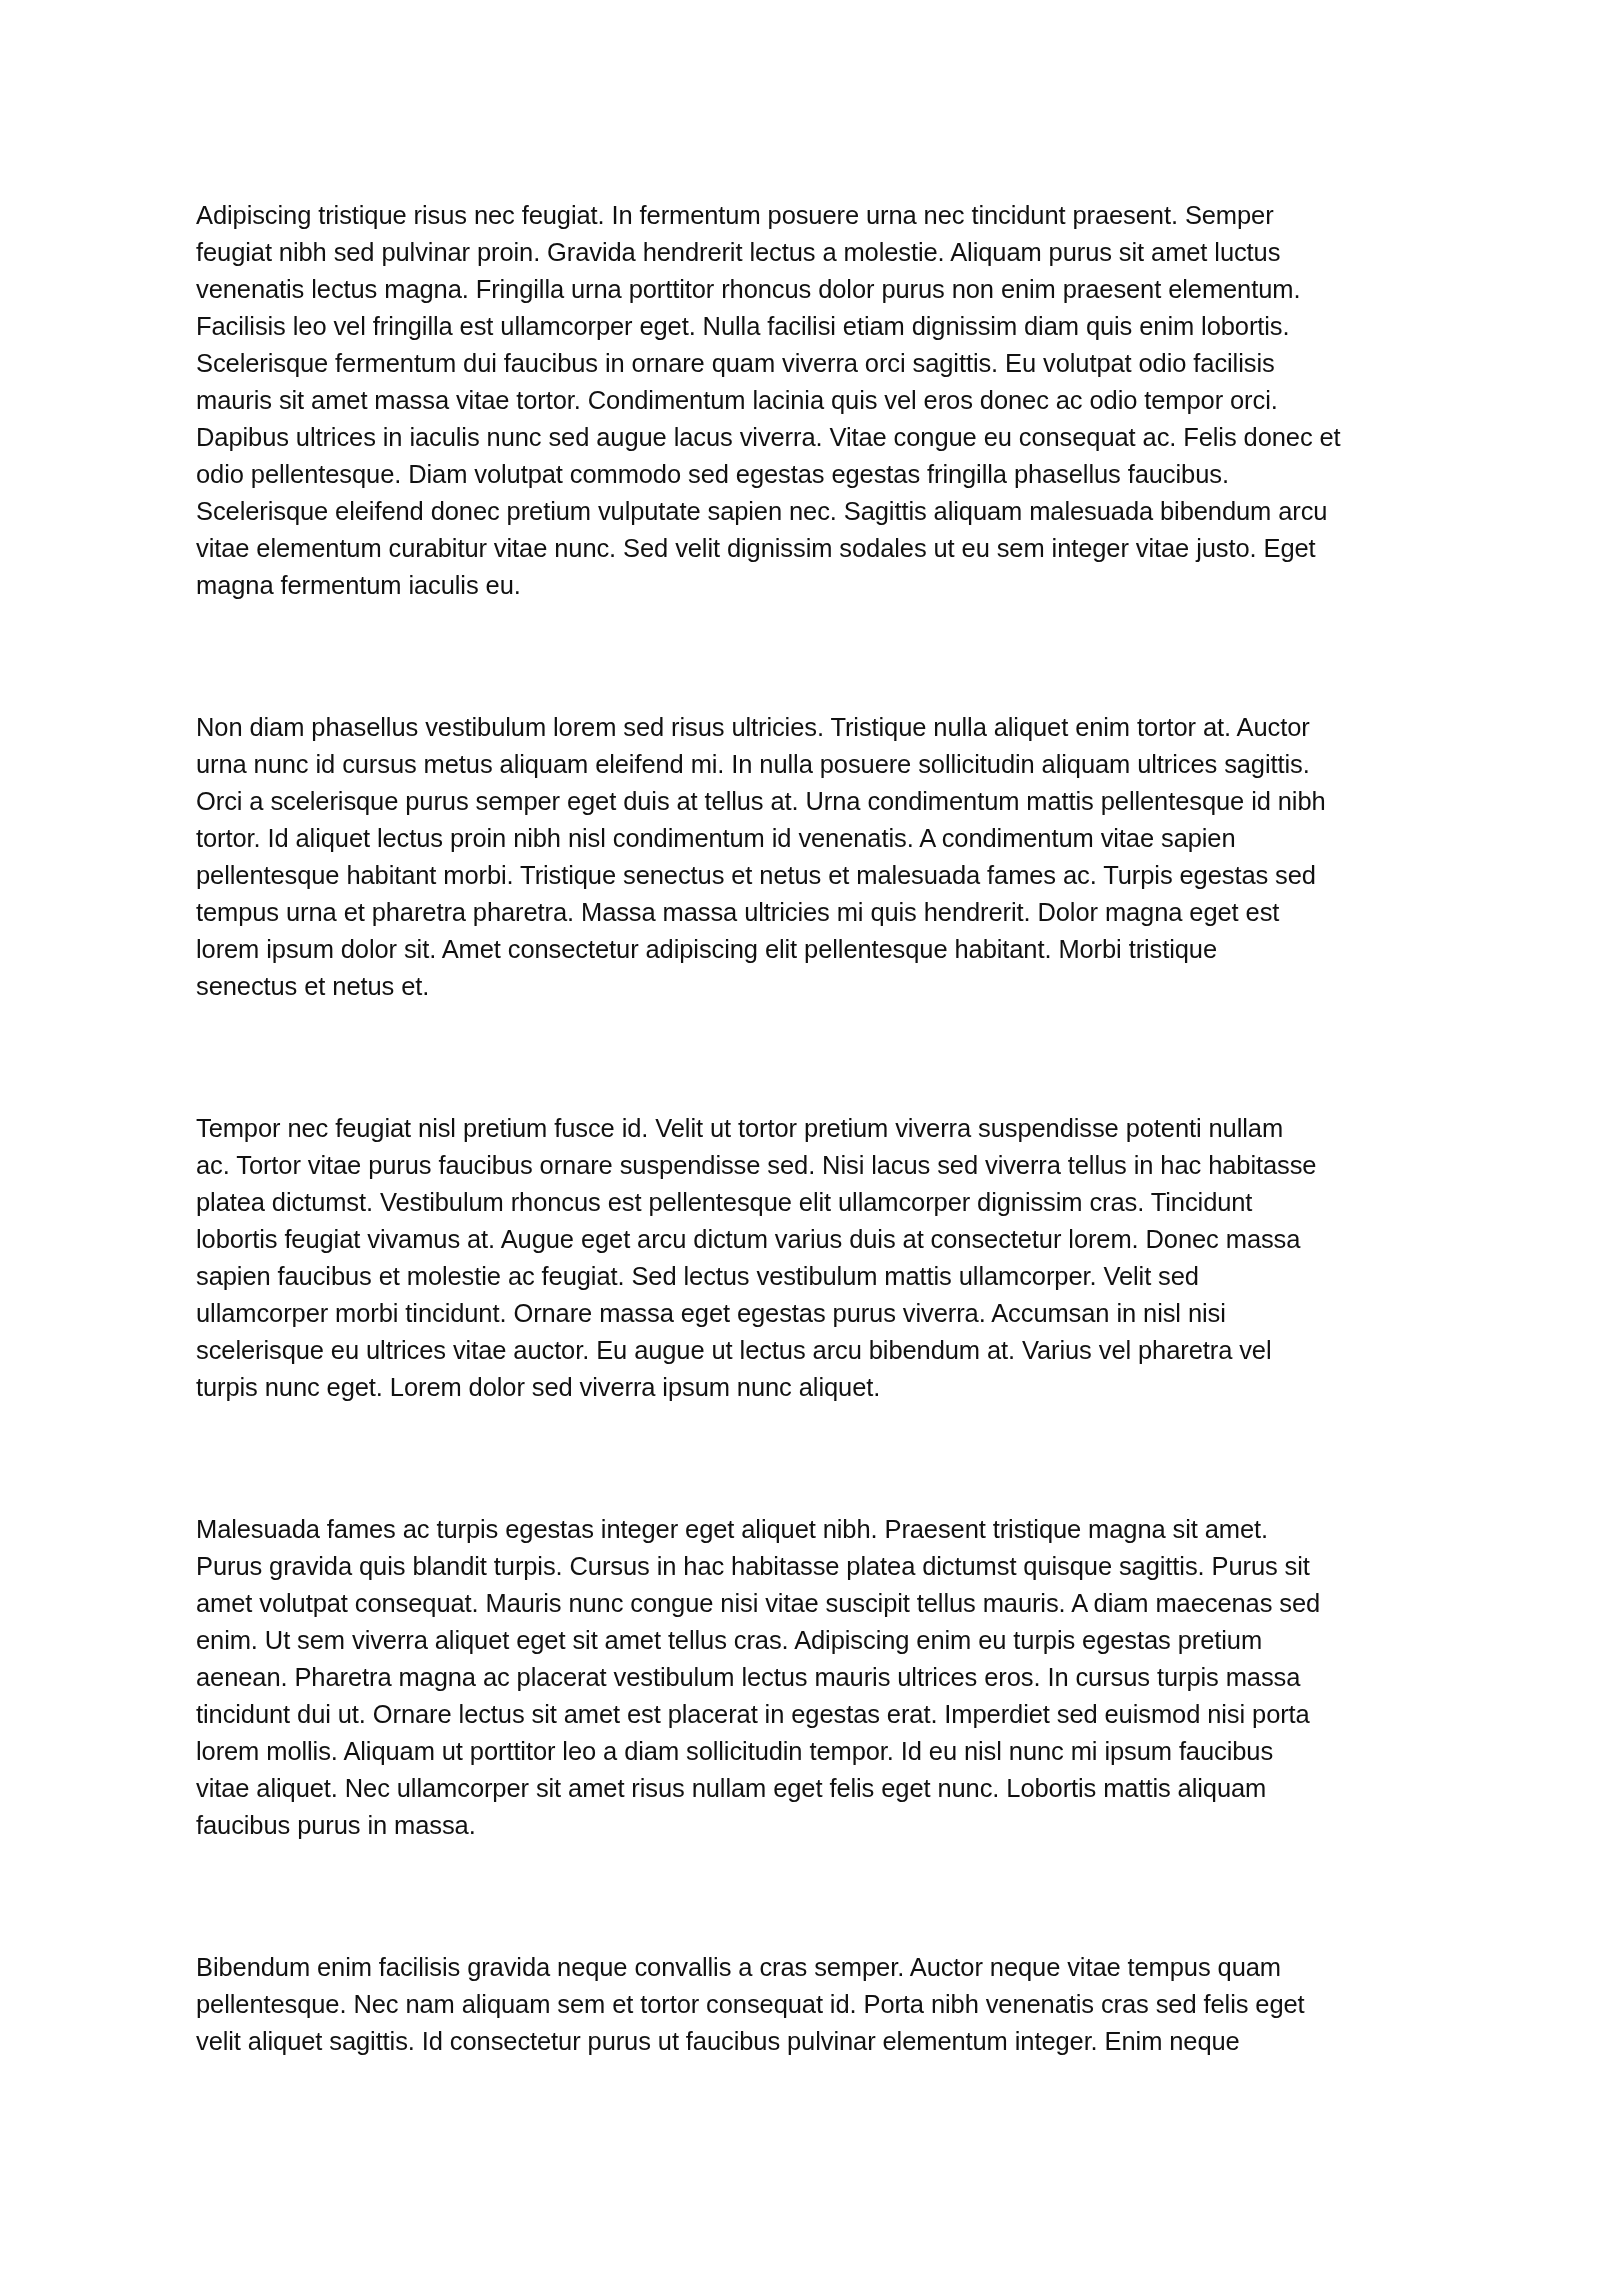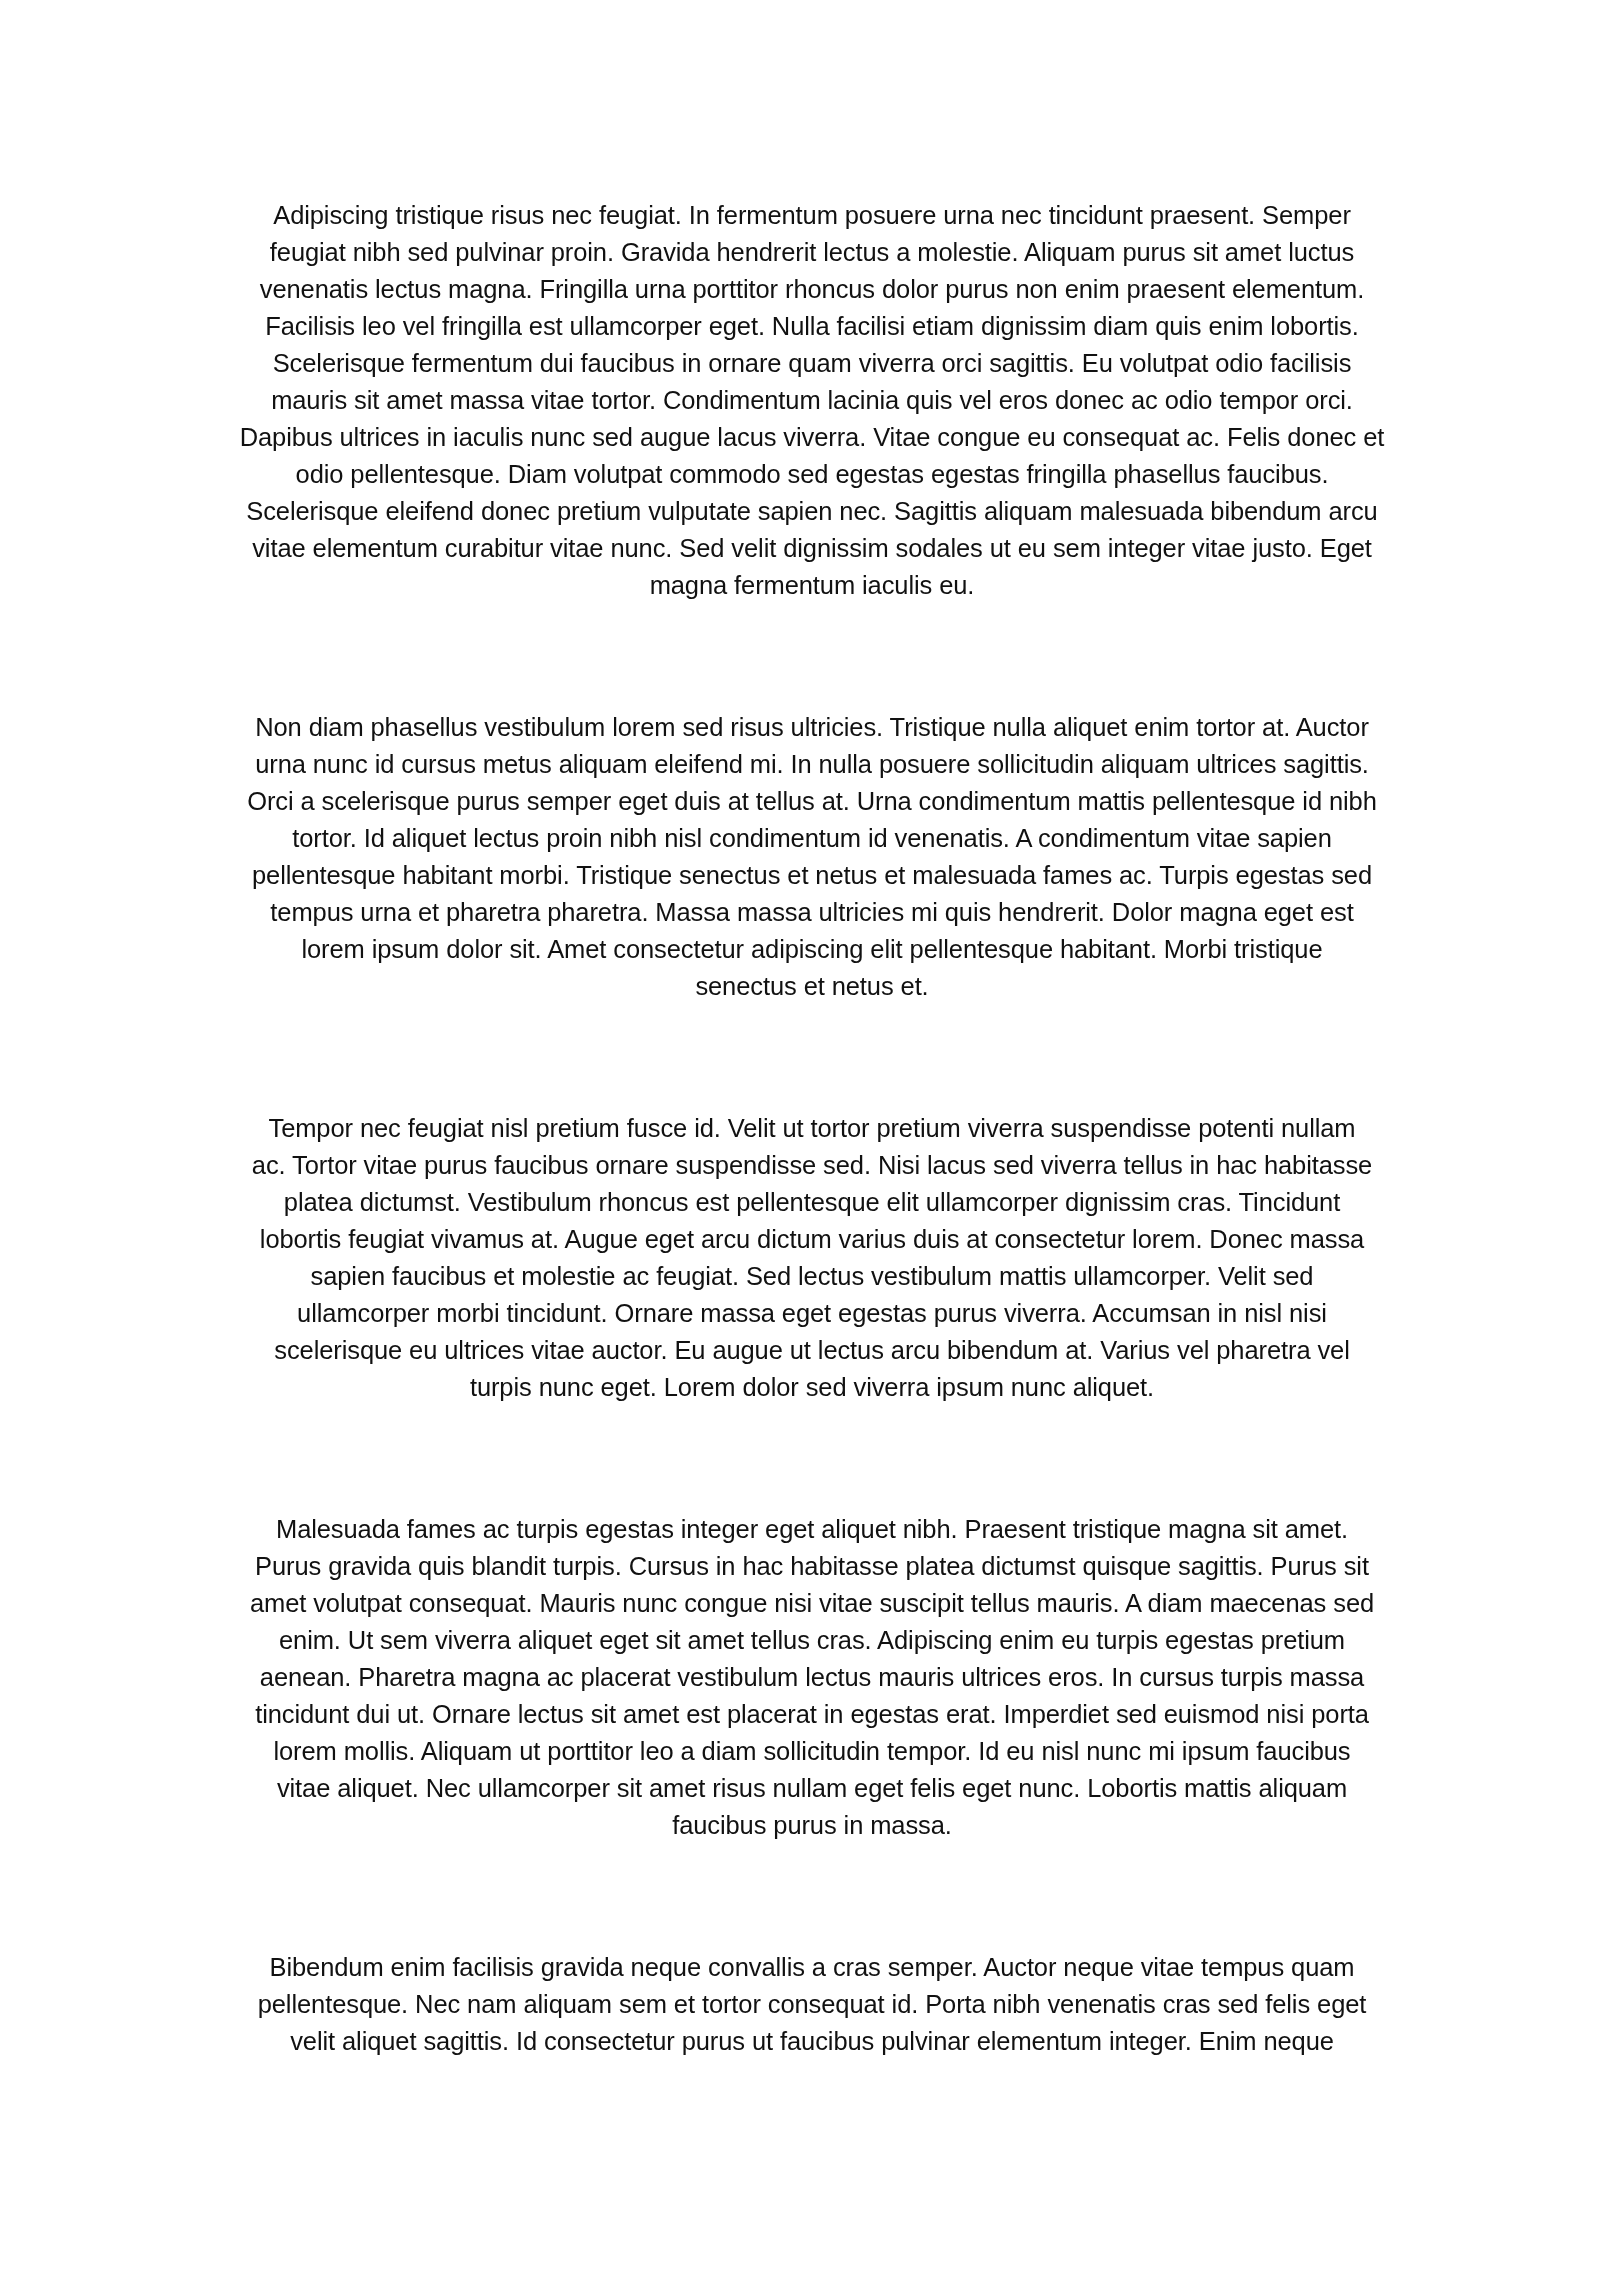--- a/index.html
+++ b/index.html
@@ -20,21 +20,20 @@
     background: #ffffff;
   }
   .para {
     margin: 0 0 105px 0;
     font-family: "Liberation Sans", sans-serif;
     font-size: 25.5px;
     line-height: 37px;
     color: #111111;
     white-space: pre;        
     letter-spacing: -0.1px;
-    text-align: center;
   }
   .para:last-child {
     margin-bottom: 0;
   }
 </style>
 </head>
 <body>
 
 <div class="page">
   <p class="para">Adipiscing tristique risus nec feugiat. In fermentum posuere urna nec tincidunt praesent. Semper

